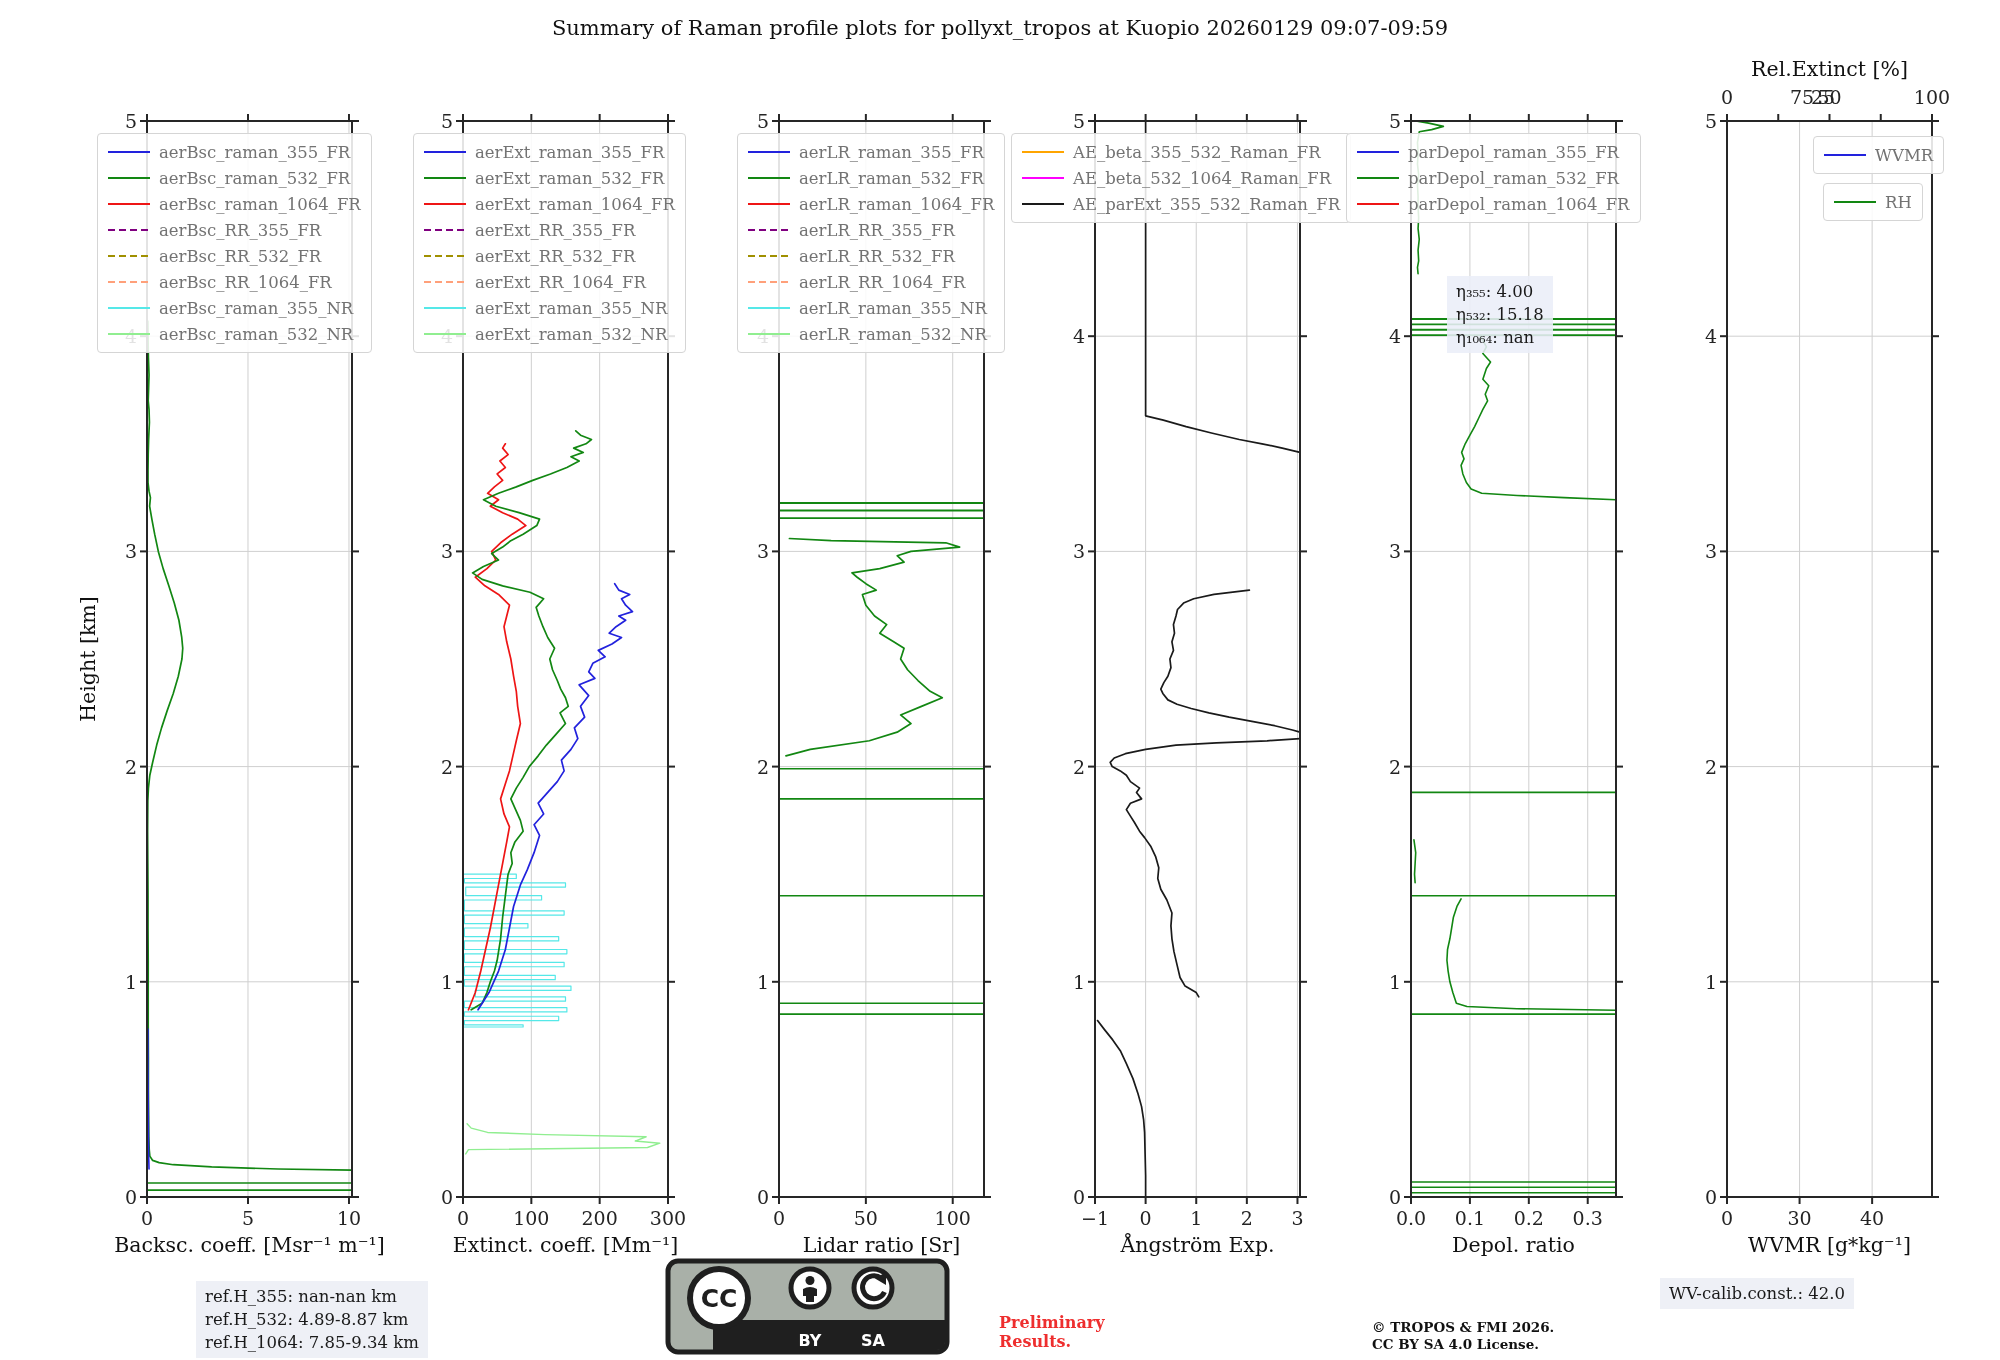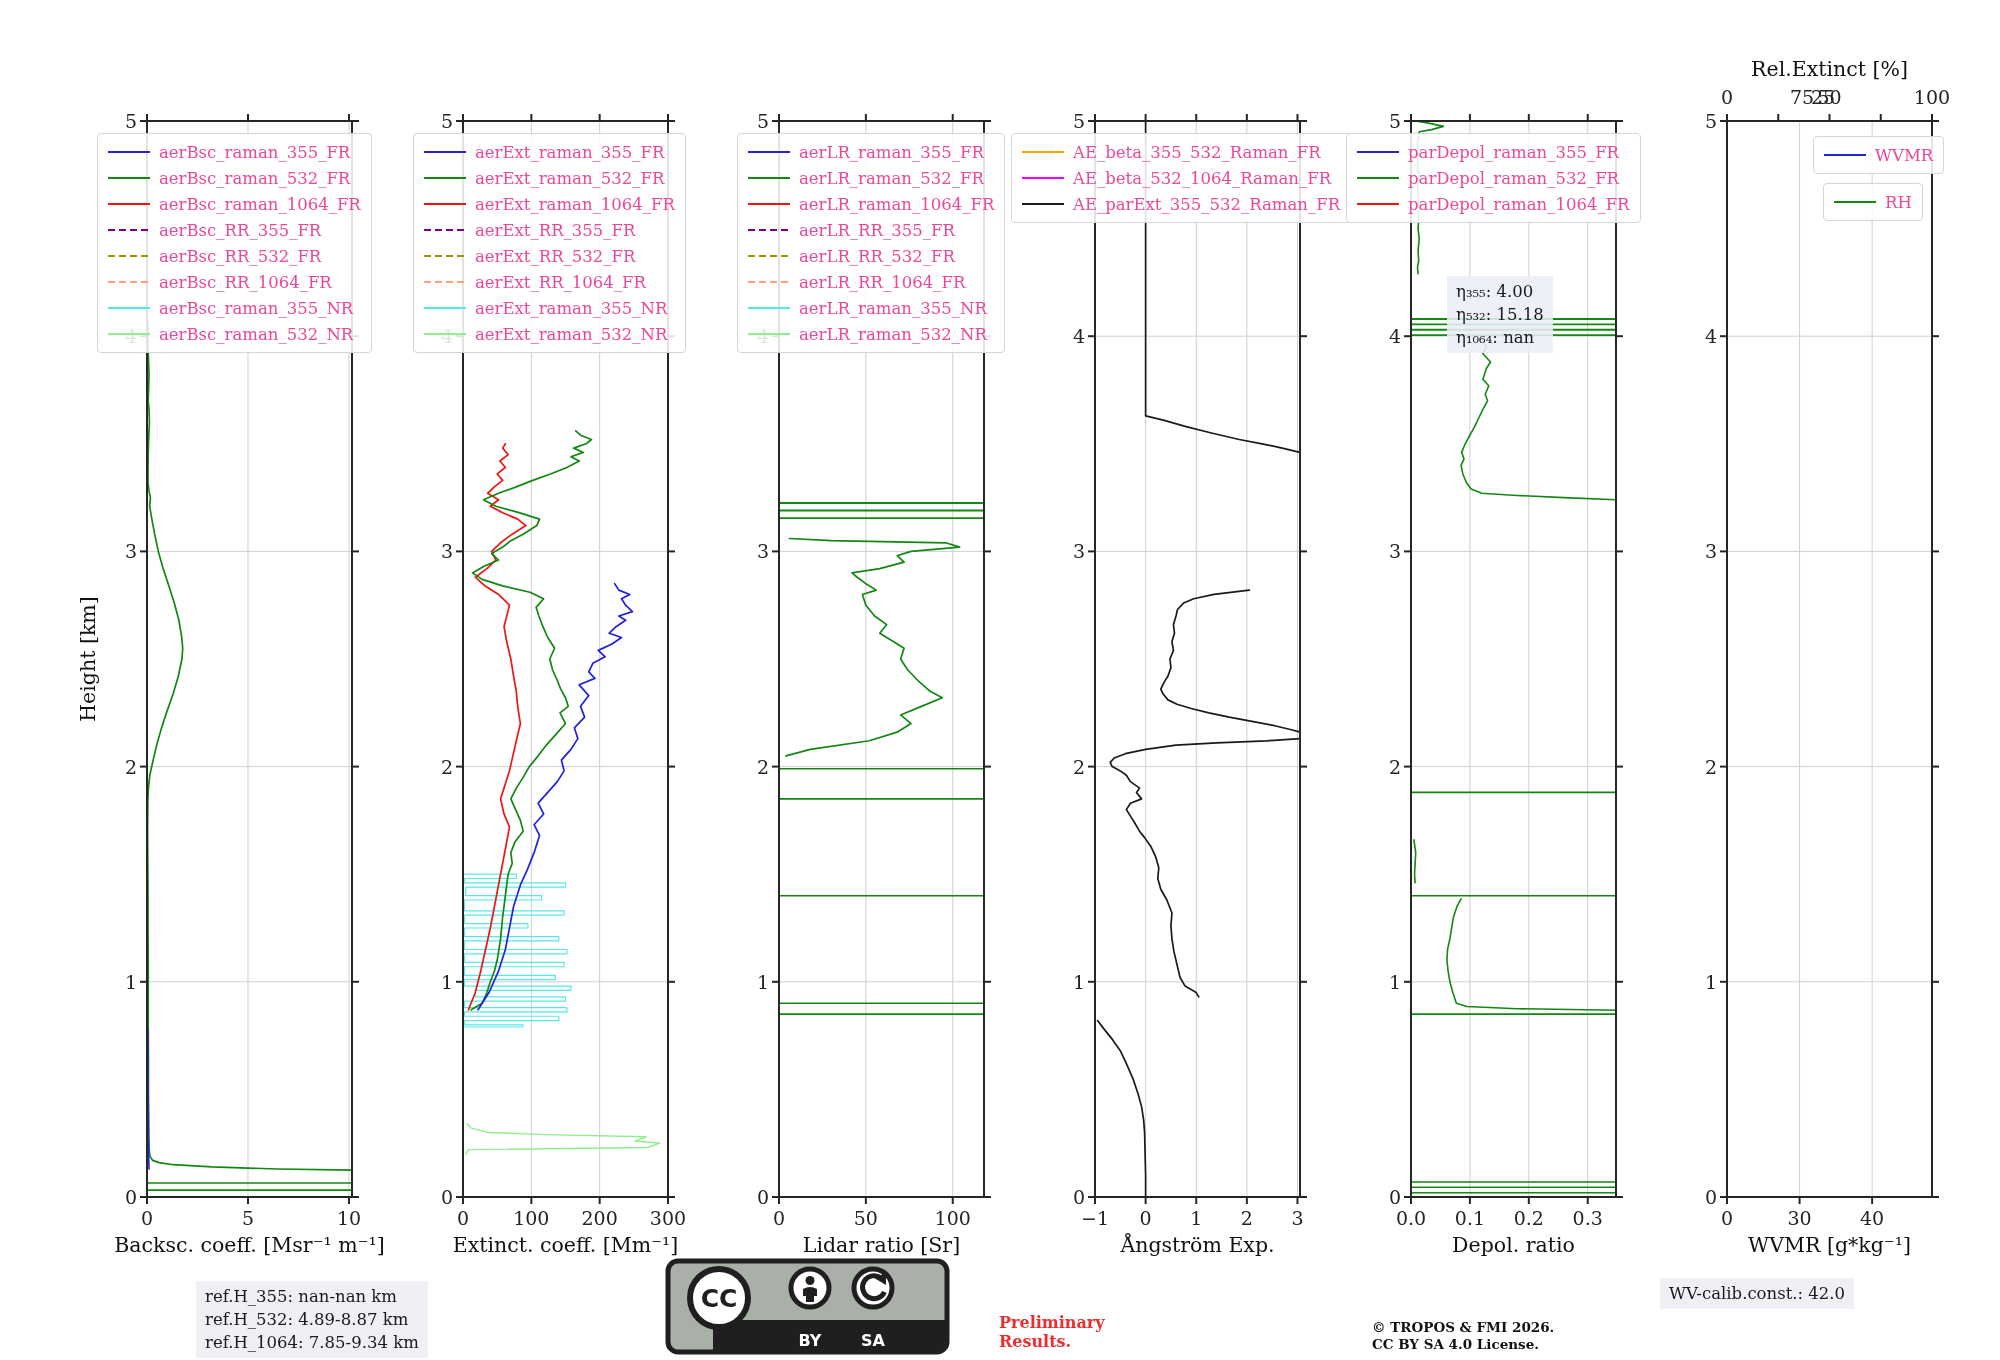--- a/index.html
+++ b/index.html
@@ -10,36 +10,37 @@
         transform:rotate(-90deg);color:#111;}
   .axes-svg{position:absolute;overflow:visible;}
   .tick-label{position:absolute;font-size:19px;color:#242424;line-height:24px;height:24px;}
   .xtl{text-align:center;width:70px;}
   .ytl{text-align:right;width:34px;}
   .xlabel{position:absolute;font-size:20.5px;text-align:center;color:#111;width:330px;}
   .legend{position:absolute;background:rgba(255,255,255,0.87);border:1px solid #d5d5d5;
           border-radius:4px;padding:5px 10px;z-index:5;}
   .lrow{display:flex;align-items:center;height:26px;white-space:nowrap;}
   .lsample{width:42px;height:2.4px;margin-right:9px;flex:none;}
-  .ltext{font-size:16.5px;color:#ec4899;}
+  .ltext{font-size:16.5px;color:#737373;}
   .annbox{position:absolute;font-size:16.5px;line-height:23px;padding:4px 9px;z-index:6;}
   .eta-box{left:1447px;top:276px;background:rgba(234,238,248,0.88);}
   .refh-box{left:196px;top:1281px;background:#eef0f6;}
   .wv-box{left:1660px;top:1278px;background:#eef0f6;}
   .prelim{position:absolute;left:999px;top:1313px;font-size:16px;font-weight:bold;
           color:#ee2e2e;line-height:19px;}
   .copyright{position:absolute;left:1372px;top:1319px;font-size:13.5px;font-weight:bold;
              color:#111;line-height:17px;}
   .cc-badge{position:absolute;left:665px;top:1258px;}
 </style>
 </head>
 <body>
 
 <div id="fig">
 
+  <div class="title">Summary of Raman profile plots for pollyxt_tropos at Kuopio 20260129 09:07-09:59</div>
   <div class="ylab">Height [km]</div>
 
   <div class="annbox eta-box">
     <div>η₃₅₅: 4.00</div>
     <div>η₅₃₂: 15.18</div>
     <div>η₁₀₆₄: nan</div>
   </div>
 
   <div class="annbox refh-box">
     <div>ref.H_355: nan-nan km</div>

